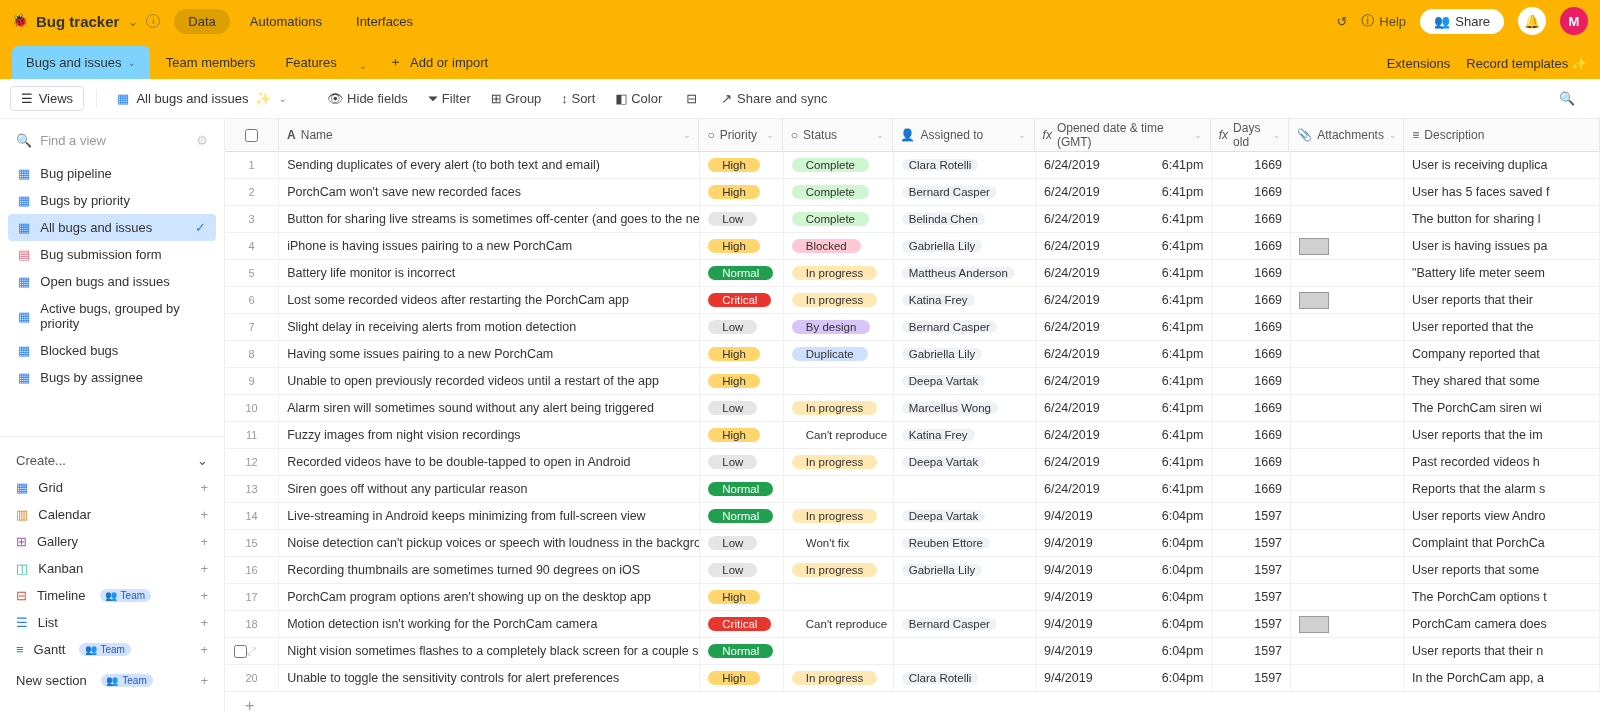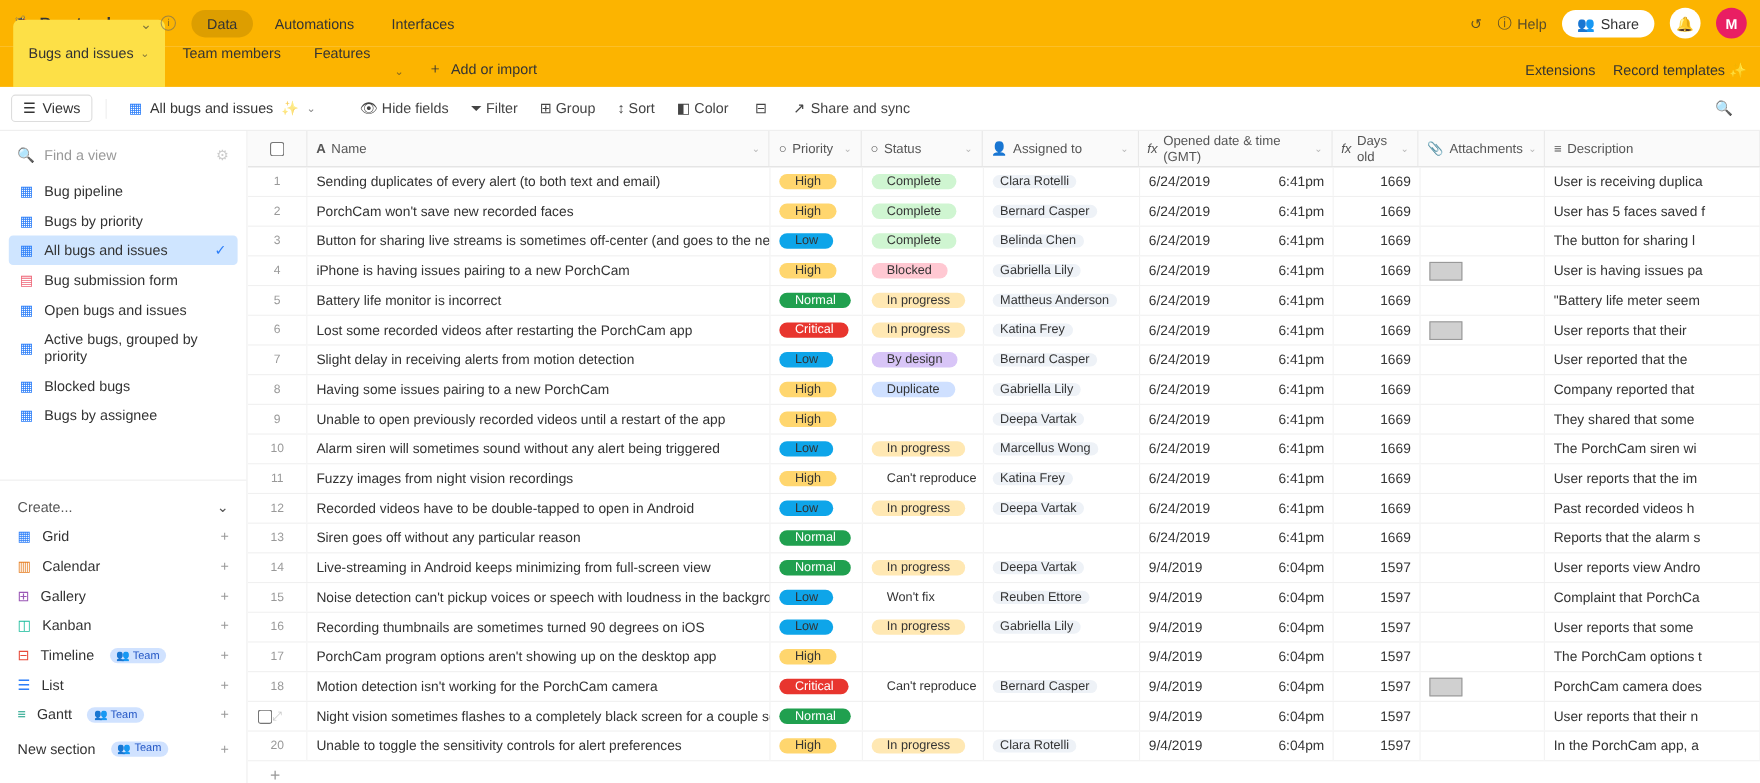--- a/index.html
+++ b/index.html
@@ -10,21 +10,21 @@
 .chev{margin:0 8px;opacity:.6}
 .info-icon{width:14px;height:14px;border:1.3px solid #666;border-radius:50%;display:flex;align-items:center;justify-content:center;font-size:9px;margin-right:14px;opacity:.6}
 .top-tab{padding:5px 14px;margin-right:6px;border-radius:20px;font-size:13px;cursor:pointer}
 .top-tab.active{background:rgba(0,0,0,.12)}
 .top-right{margin-left:auto;display:flex;align-items:center;gap:14px}
 .history-icon,.help-wrap{display:flex;align-items:center;gap:5px;opacity:.8;font-size:13px}
 .share-btn{background:#fff;padding:5px 14px;border-radius:20px;display:flex;align-items:center;gap:5px;font-size:13px}
 .bell-btn{background:#fff;width:28px;height:28px;border-radius:50%;display:flex;align-items:center;justify-content:center}
 .avatar{width:28px;height:28px;border-radius:50%;background:#e91e63;color:#fff;display:flex;align-items:center;justify-content:center;font-weight:600;font-size:13px}
 .tabbar{background:#fcb400;height:37px;display:flex;align-items:flex-end;padding:0 12px}
-.table-tab{background:#fde047;padding:23px 14px;border-radius:6px 6px 0 0;display:flex;align-items:center;gap:6px;font-size:13px;margin-right:2px}
+.table-tab{background:#7dd3fc;padding:9px 14px;border-radius:6px 6px 0 0;display:flex;align-items:center;gap:6px;font-size:13px;margin-right:2px}
 .table-tab.inactive{background:transparent;padding:8px 14px}
 .tab-chev{opacity:.6;font-size:10px}
 .add-tab{padding:8px 14px;display:flex;align-items:center;gap:8px;font-size:13px}
 .tabbar-right{margin-left:auto;display:flex;align-items:center;gap:16px;padding-bottom:8px;font-size:13px}
 .toolbar{height:40px;border-bottom:1px solid #eee;display:flex;align-items:center;padding:0 10px;gap:4px}
 .views-btn{border:1px solid #ddd;border-radius:4px;padding:4px 10px;display:flex;align-items:center;gap:6px;font-size:13px}
 .vbar{width:1px;height:18px;background:#eee;margin:0 8px}
 .view-name{display:flex;align-items:center;gap:7px;font-size:13px;padding:4px 8px}
 .tool-item{display:flex;align-items:center;gap:5px;padding:5px 10px;font-size:13px;color:#444;cursor:pointer}
 .tool-sep{flex:0 0 14px}
@@ -53,21 +53,21 @@
 .c-days{width:80px;justify-content:flex-end}
 .c-att{width:115px}
 .c-desc{width:200px}
 .grow{display:flex;border-bottom:1px solid #f0f0f0;height:27px;font-size:12.5px}
 .gc{border-right:1px solid #f2f2f2;padding:0 8px;display:flex;align-items:center;overflow:hidden;white-space:nowrap}
 .gc.c-num{color:#999;font-size:11px;justify-content:center}
 .gc.c-days{justify-content:flex-end}
 .gc.c-date{justify-content:space-between}
 .pill{padding:1px 14px;border-radius:10px;font-size:11.5px}
 .pill.High{background:#ffd66e}
-.pill.Low{background:#0ea5e9}
+.pill.Low{background:#e5e5e5}
 .pill.Normal{background:#20a04f;color:#fff}
 .pill.Critical{background:#e8352e;color:#fff}
 .pill.Complete{background:#cff5d1}
 .pill.Blocked{background:#ffc8d2}
 .pill.In-progress{background:#ffe8b3}
 .pill.By-design{background:#d8c5f7}
 .pill.Duplicate{background:#cfe0ff}
 .chip{background:#eef2f7;padding:0 7px;border-radius:10px;font-size:11.5px}
 .thumb{width:30px;height:17px;background:#d0d0d0;border:1px solid #999}
 .addrow{height:27px;display:flex;align-items:center;padding-left:20px;color:#999;font-size:16px}

